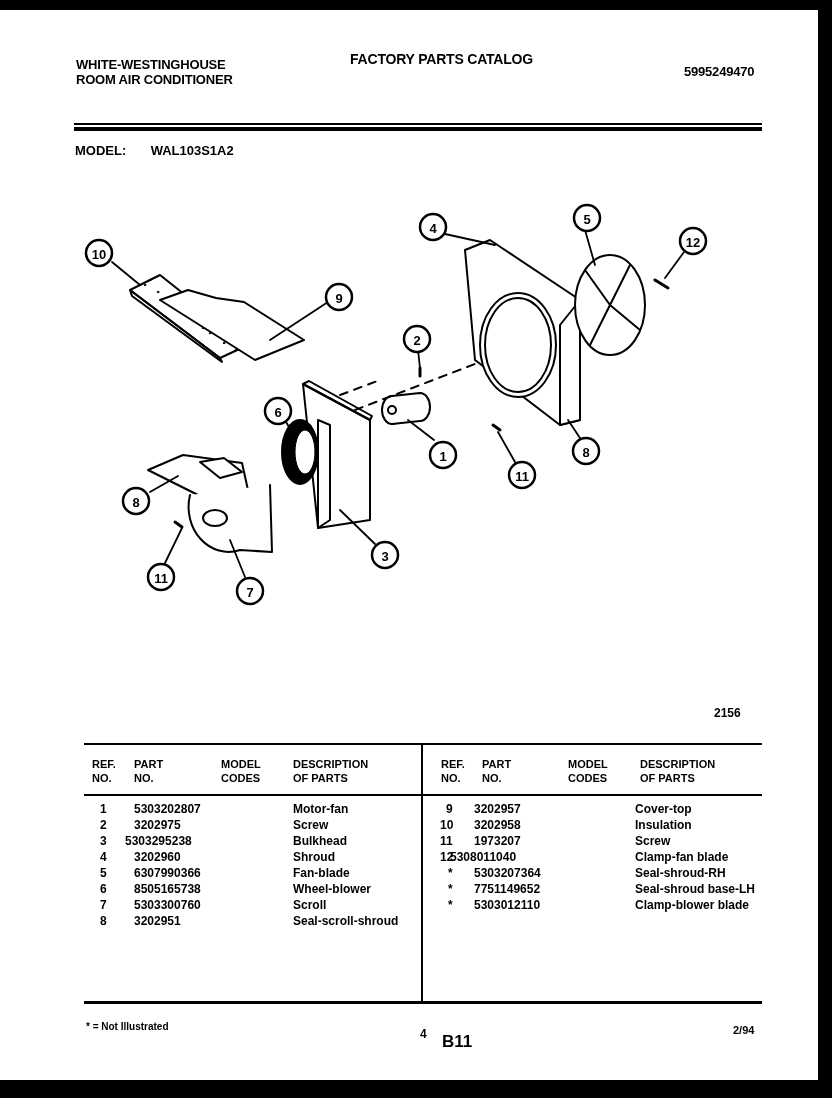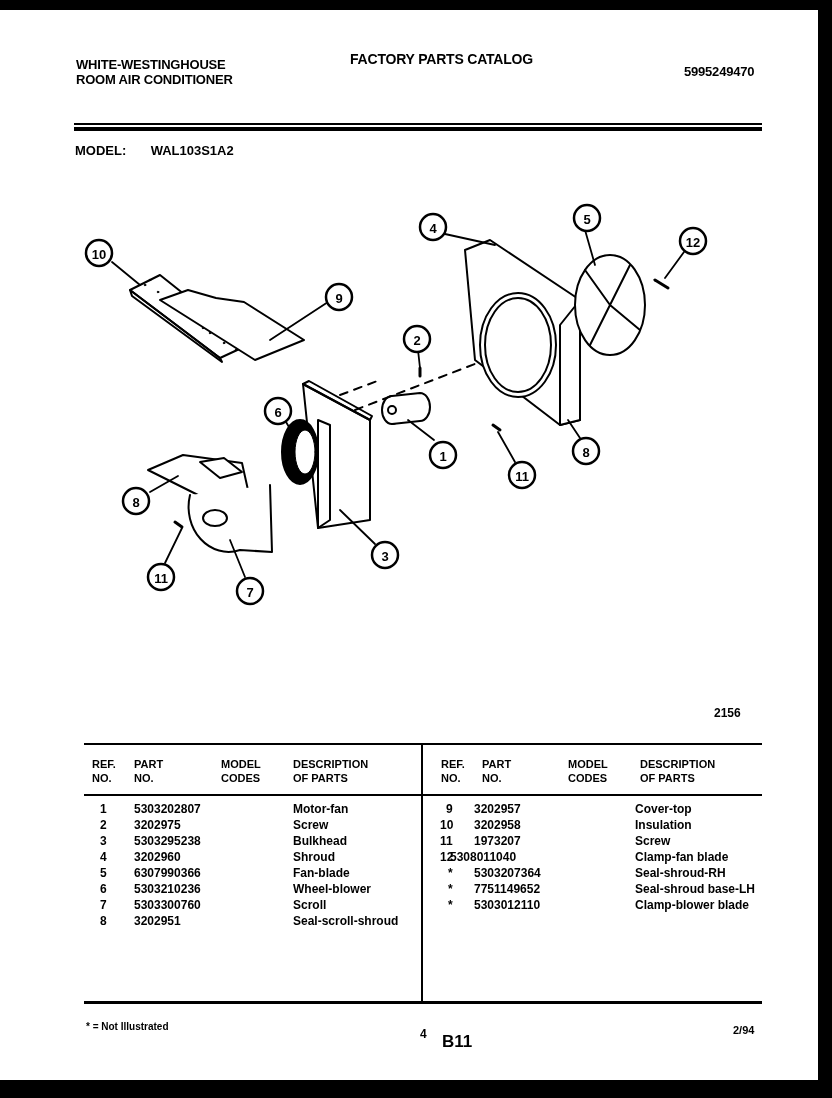--- a/index.html
+++ b/index.html
@@ -257,36 +257,36 @@
     <span style="left:50px">5303202807</span>
     <span style="left:209px">Motor-fan</span>
   </div>
   <div class="row" style="left:0;top:75px">
     <span style="left:16px">2</span>
     <span style="left:50px">3202975</span>
     <span style="left:209px">Screw</span>
   </div>
   <div class="row" style="left:0;top:91px">
     <span style="left:16px">3</span>
-    <span style="left:50px">5303295238</span>
+    <span style="left:41px">5303295238</span>
     <span style="left:209px">Bulkhead</span>
   </div>
   <div class="row" style="left:0;top:107px">
     <span style="left:16px">4</span>
     <span style="left:50px">3202960</span>
     <span style="left:209px">Shroud</span>
   </div>
   <div class="row" style="left:0;top:123px">
     <span style="left:16px">5</span>
     <span style="left:50px">6307990366</span>
     <span style="left:209px">Fan-blade</span>
   </div>
   <div class="row" style="left:0;top:139px">
     <span style="left:16px">6</span>
-    <span style="left:50px">5303210236</span>
+    <span style="left:50px">8505165738</span>
     <span style="left:209px">Wheel-blower</span>
   </div>
   <div class="row" style="left:0;top:155px">
     <span style="left:16px">7</span>
     <span style="left:50px">5303300760</span>
     <span style="left:209px">Scroll</span>
   </div>
   <div class="row" style="left:0;top:171px">
     <span style="left:16px">8</span>
     <span style="left:50px">3202951</span>

